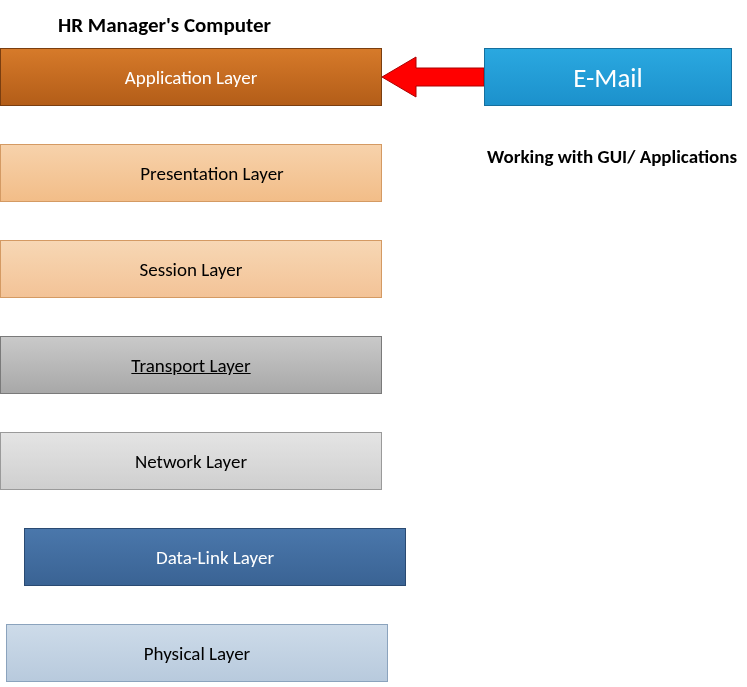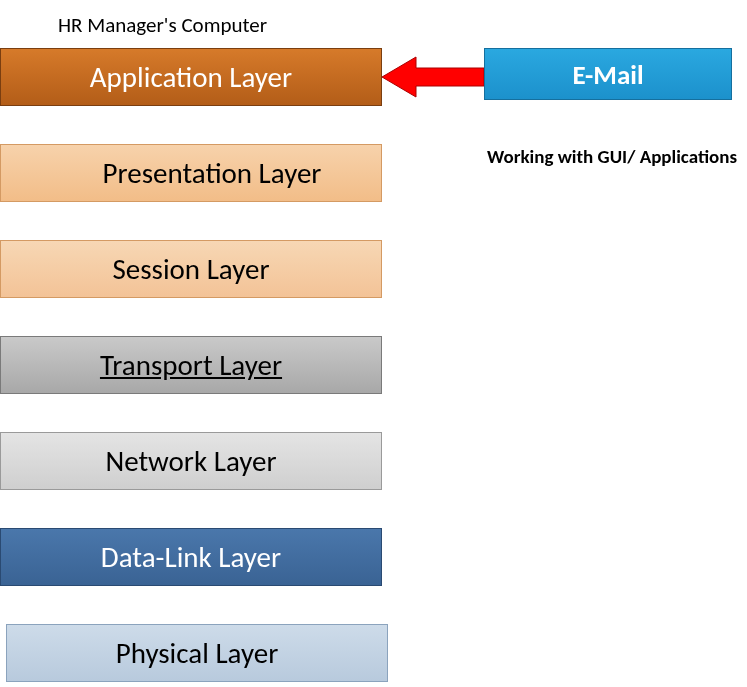--- a/index.html
+++ b/index.html
@@ -8,32 +8,32 @@
       background: #ffffff;
       width: 747px;
       height: 687px;
       position: relative;
     }
     .title {
       position: absolute;
       top: 12px;
       left: 58px;
       font-size: 21px;
-      font-weight: normal;
+      font-weight: bold;
       color: #000;
     }
     .layer-box {
       position: absolute;
       left: 0;
       width: 382px;
       height: 58px;
       display: flex;
       align-items: center;
       justify-content: center;
-      font-size: 29px;
+      font-size: 19px;
       color: #000;
       border: 1px solid #888;
     }
     .layer-application {
       top: 48px;
       background: linear-gradient(#d67a2a, #b35d18);
       border-color: #7a3e10;
       color: #fff;
     }
     .layer-presentation {
@@ -56,41 +56,41 @@
     .layer-network {
       top: 432px;
       background: linear-gradient(#e4e4e4, #cfcfcf);
       border-color: #9a9a9a;
     }
     .layer-datalink {
       top: 528px;
       background: linear-gradient(#4a77ab, #3a6394);
       border-color: #2a4a72;
       color: #fff;
+      margin-left: 24px;
     }
     .layer-physical {
       top: 624px;
       background: linear-gradient(#cddbe9, #b8cadd);
       border-color: #8ba3bd;
       margin-left: 6px;
     }
     .email-box {
       position: absolute;
       top: 48px;
       left: 484px;
       width: 248px;
-      height: 52px;
+      height: 58px;
       background: linear-gradient(#2aa8e0, #1c91cc);
       border: 1px solid #156f9e;
       display: flex;
       align-items: center;
       justify-content: center;
       font-size: 27px;
       color: #fff;
-      font-weight: bold;
     }
     .arrow {
       position: absolute;
       top: 77px;
       left: 382px;
       width: 102px;
       height: 1px;
     }
     .arrow svg { position: absolute; top: -22px; left: 0; }
     .caption {

